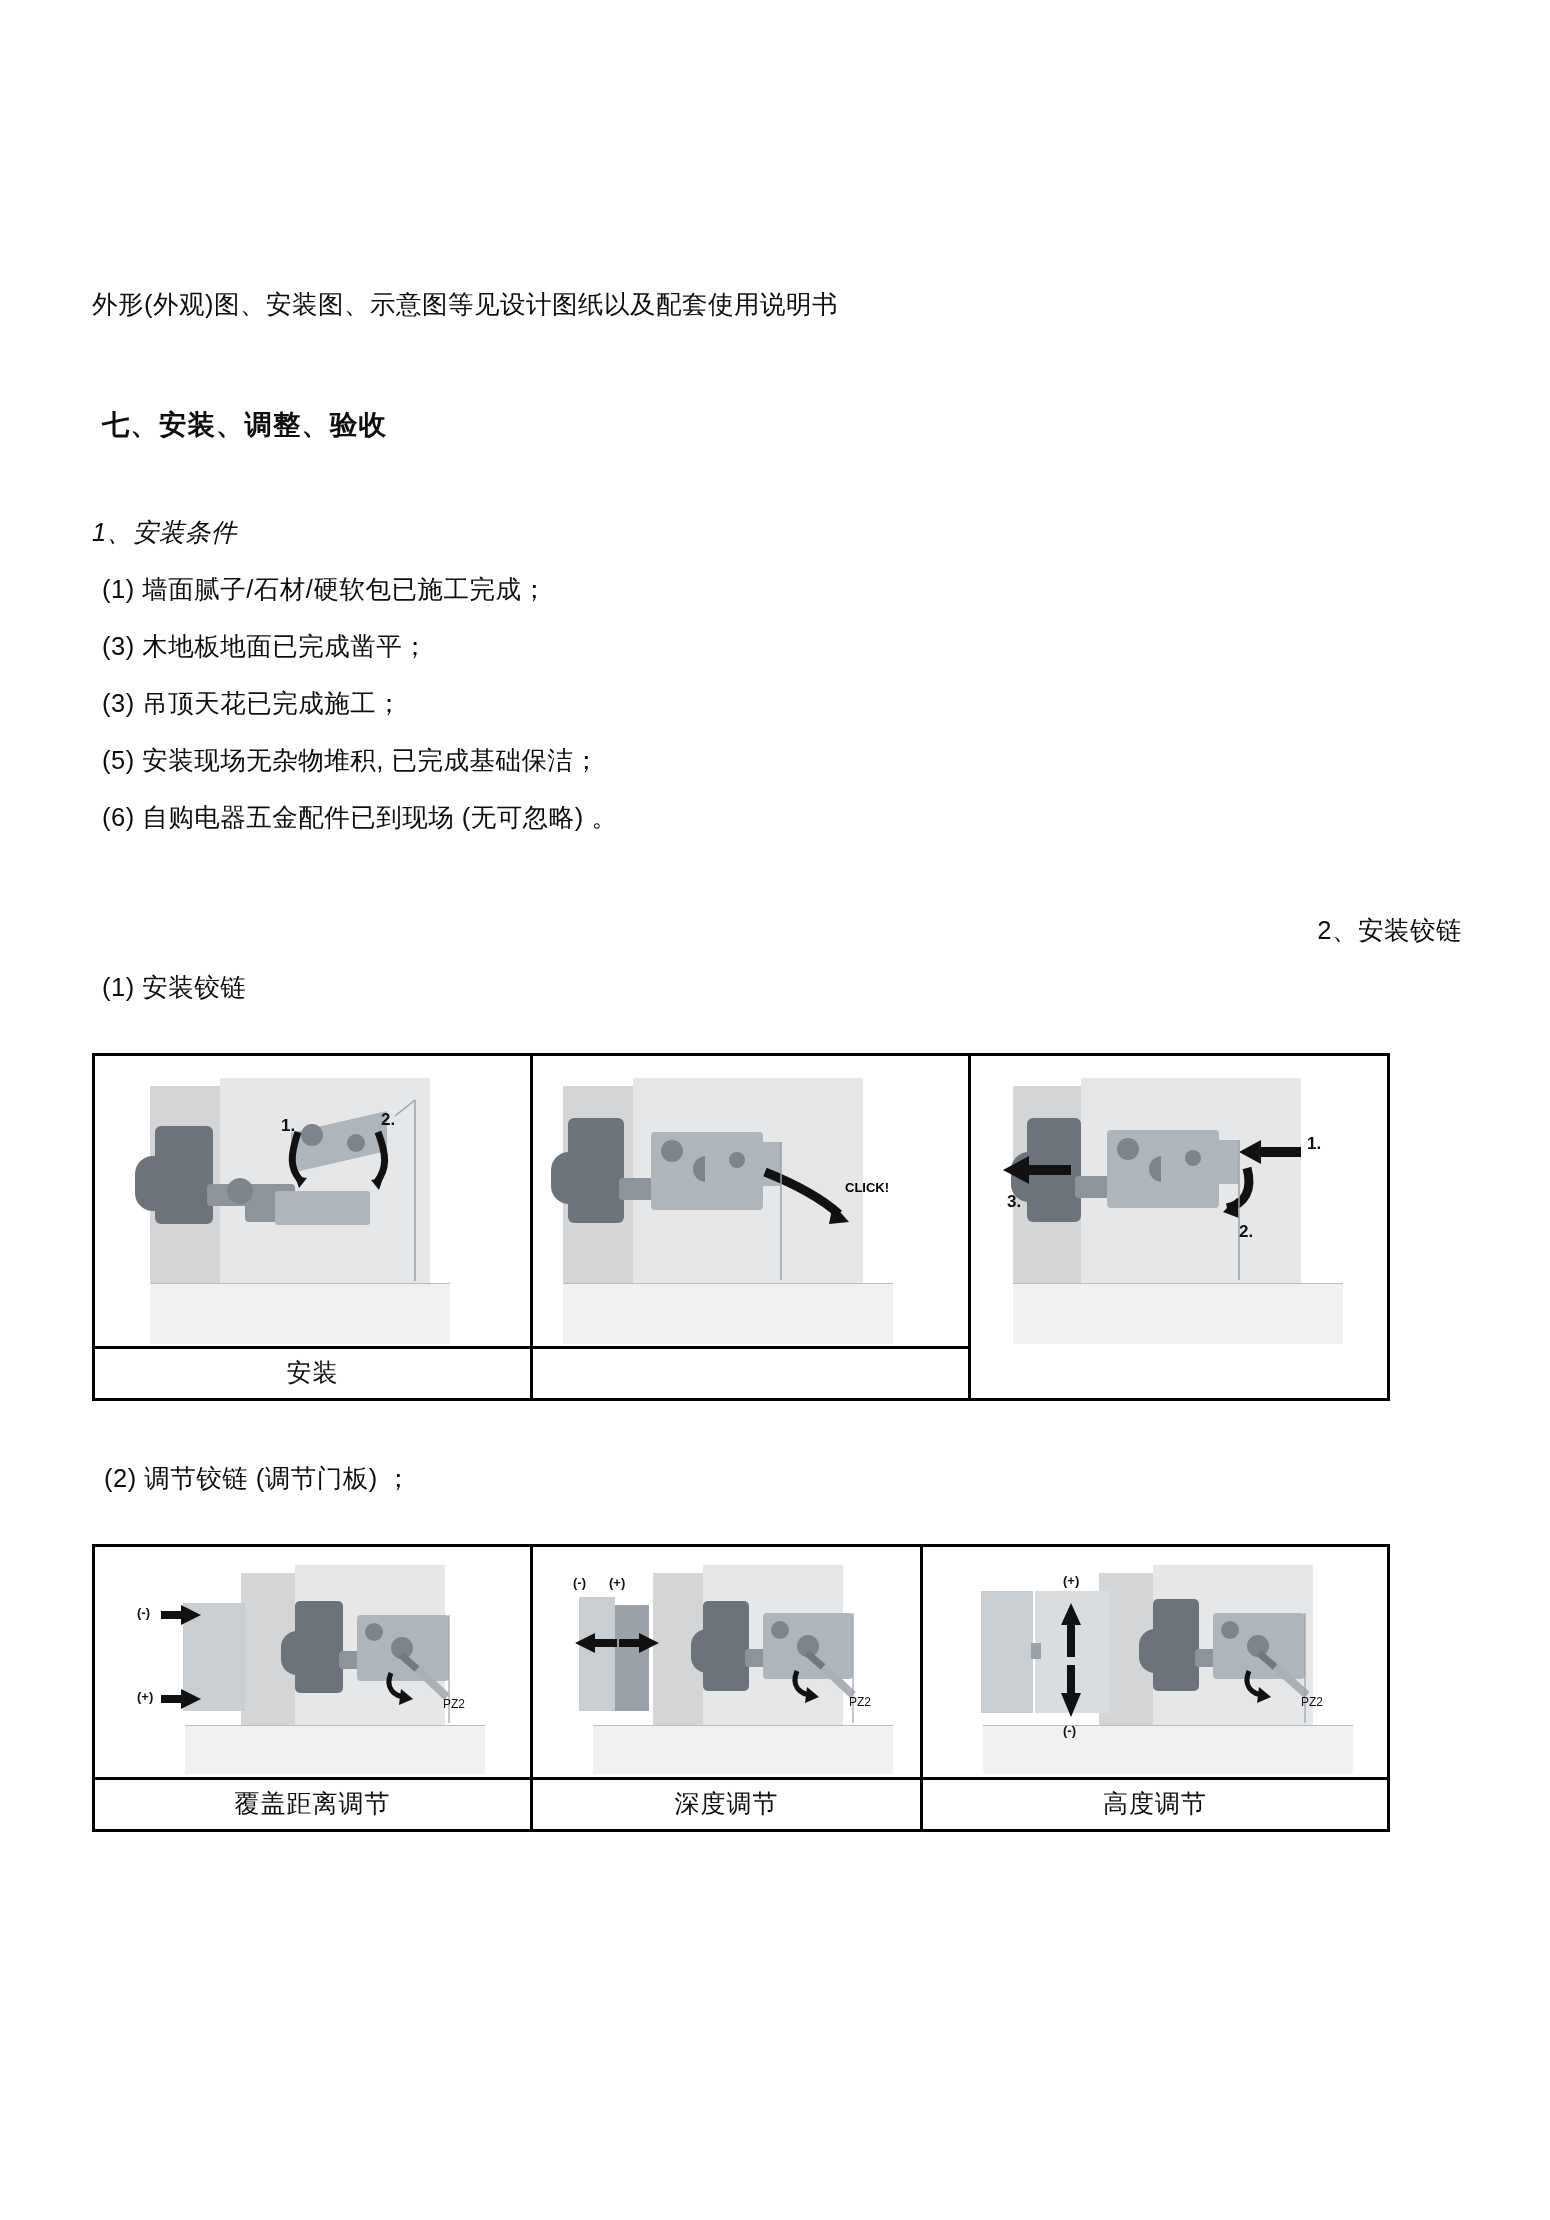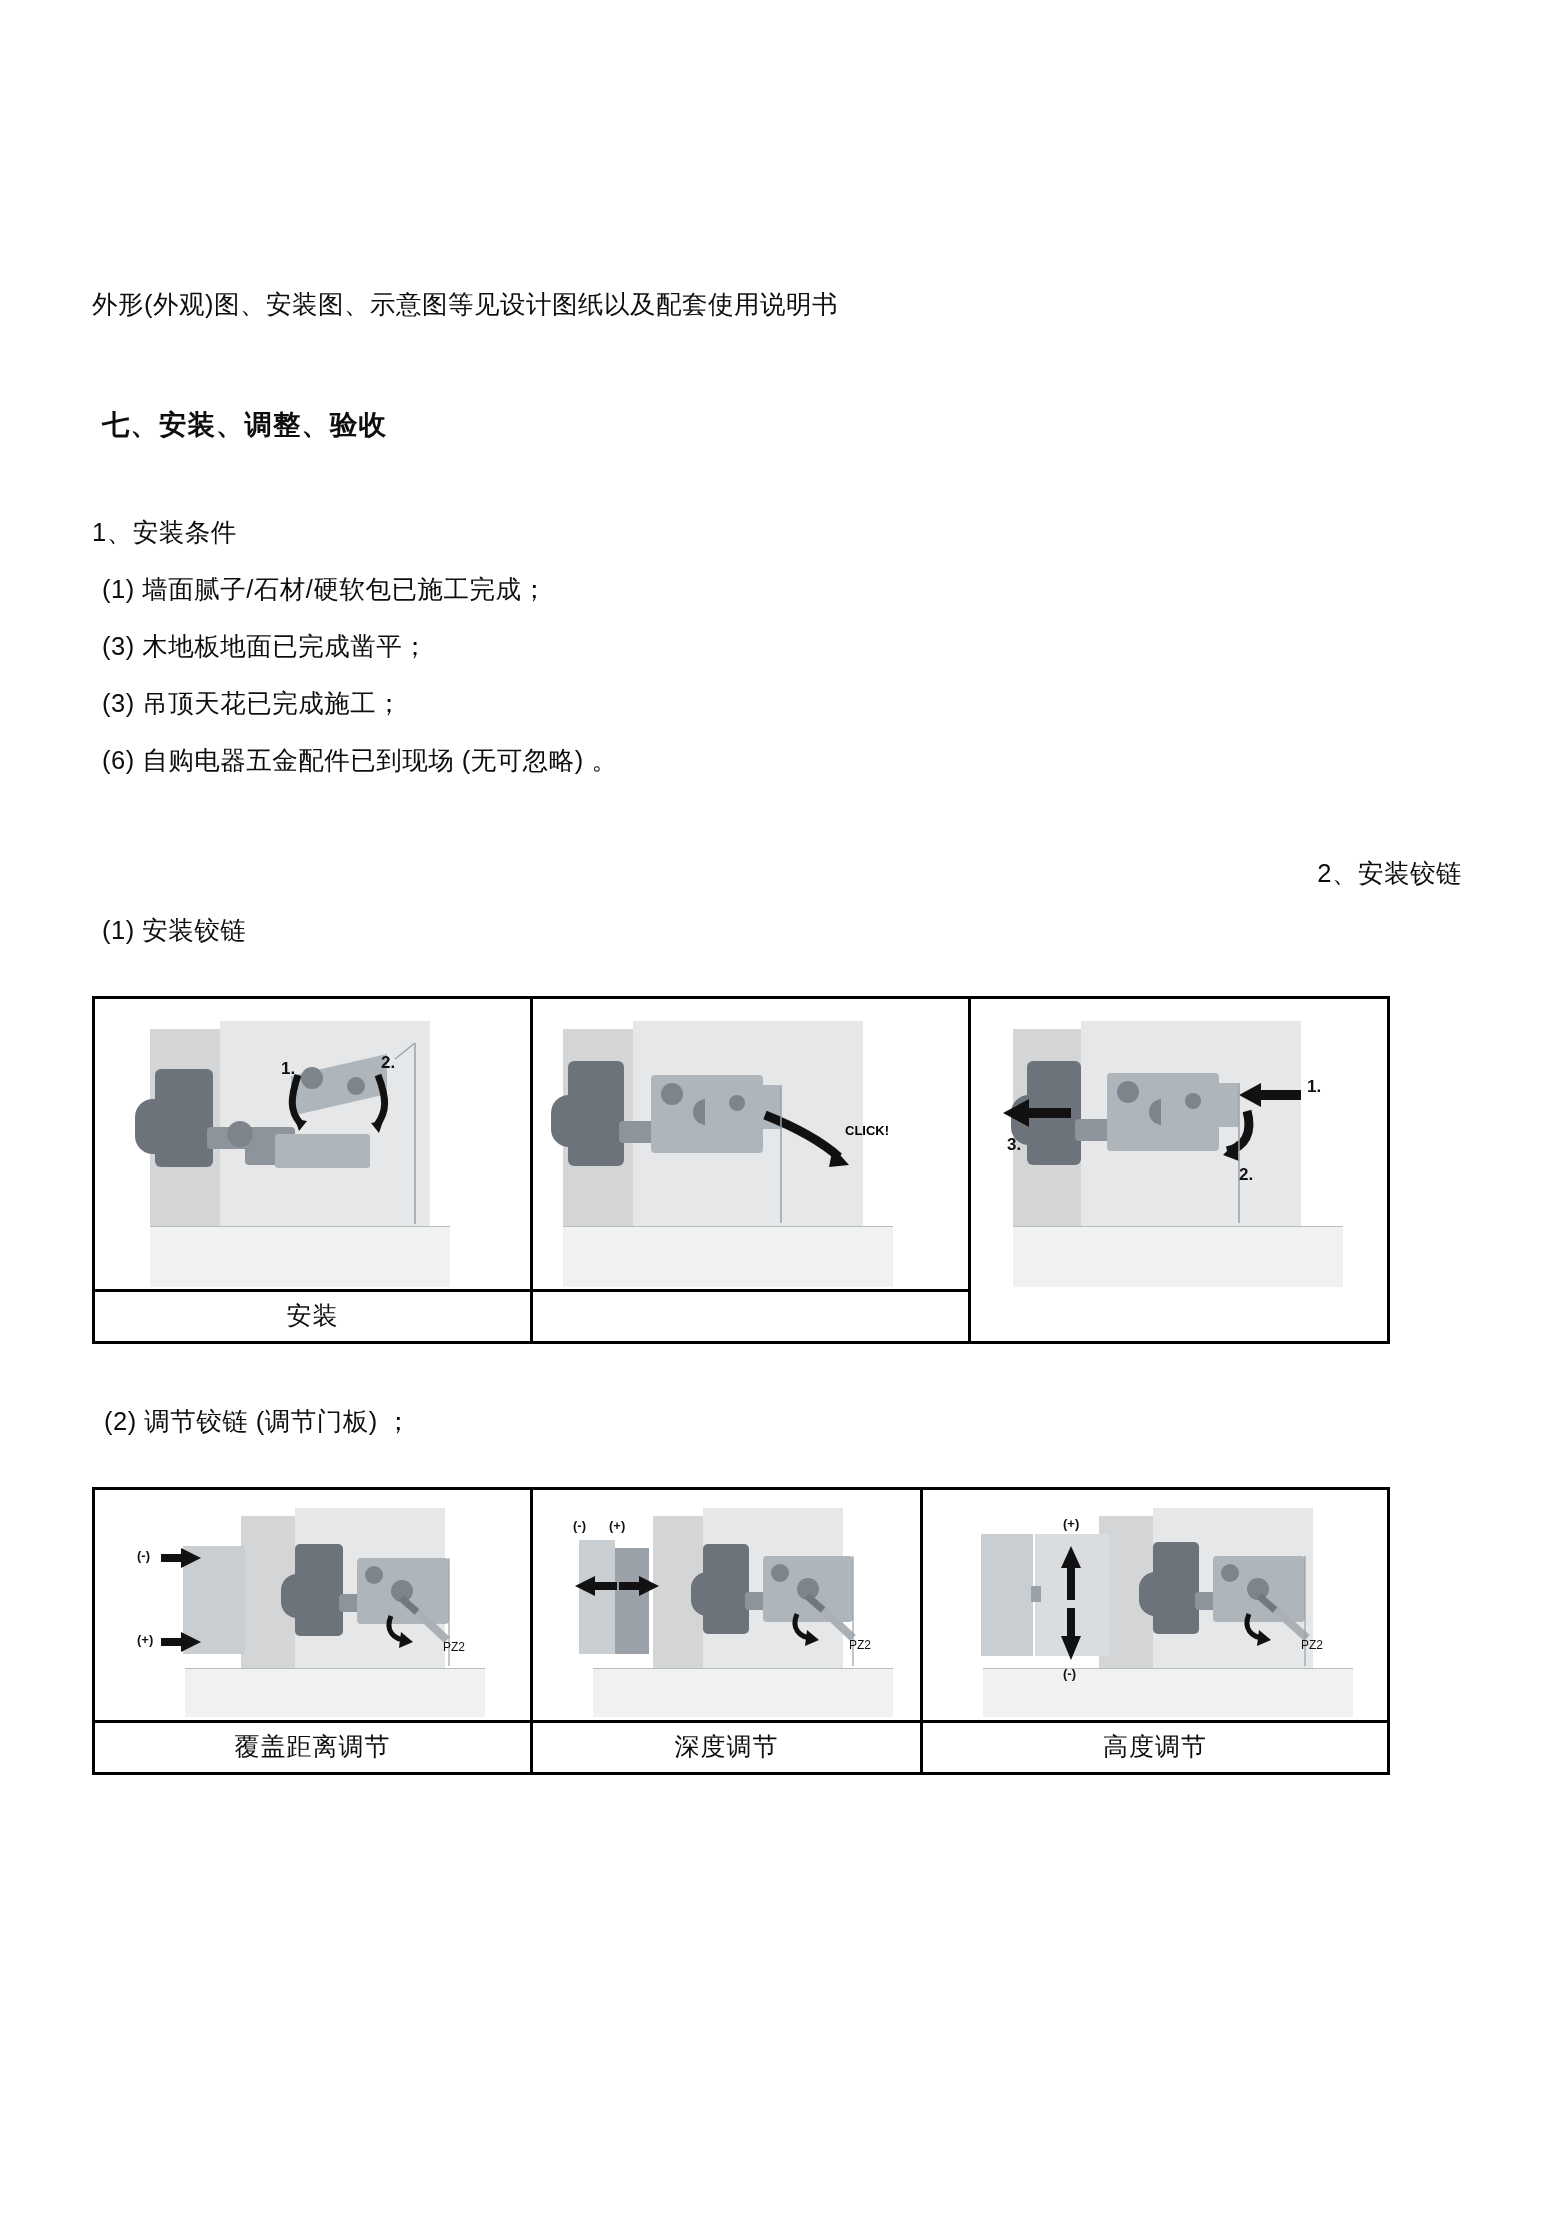--- a/index.html
+++ b/index.html
@@ -37,20 +37,21 @@
     font-size: 27.5px;
     font-weight: bold;
     margin-top: 84px;
     margin-left: 10px;
     letter-spacing: 1px;
   }
   .subsection {
     font-size: 25.5px;
     margin-top: 72px;
     letter-spacing: 0.5px;
+    font-style: italic;
   }
   .item {
     font-size: 25.5px;
     margin-top: 22px;
     margin-left: 10px;
     letter-spacing: 0.5px;
   }
   .subsection2 {
     font-size: 25.5px;
     margin-top: 78px;
@@ -167,20 +168,21 @@
 
     <div class="line-intro">外形(外观)图、安装图、示意图等见设计图纸以及配套使用说明书</div>
 
     <div class="section-heading">七、安装、调整、验收</div>
 
     <div class="subsection">1、安装条件</div>
 
     <div class="item">(1) 墙面腻子/石材/硬软包已施工完成；</div>
     <div class="item">(3) 木地板地面已完成凿平；</div>
     <div class="item">(3) 吊顶天花已完成施工；</div>
+    <div class="item">(5) 安装现场无杂物堆积, 已完成基础保洁；</div>
     <div class="item">(6) 自购电器五金配件已到现场 (无可忽略) 。</div>
 
     <div class="subsection2">2、安装铰链</div>
     <div class="subsection2b">(1) 安装铰链</div>
 
     <div class="figure" style="margin-top:48px; width:1292px;">
       <div class="figure-row">
 
         <div class="fig-cell" style="width:435px;">
           <div class="fig-img" style="width:435px;height:290px;">

